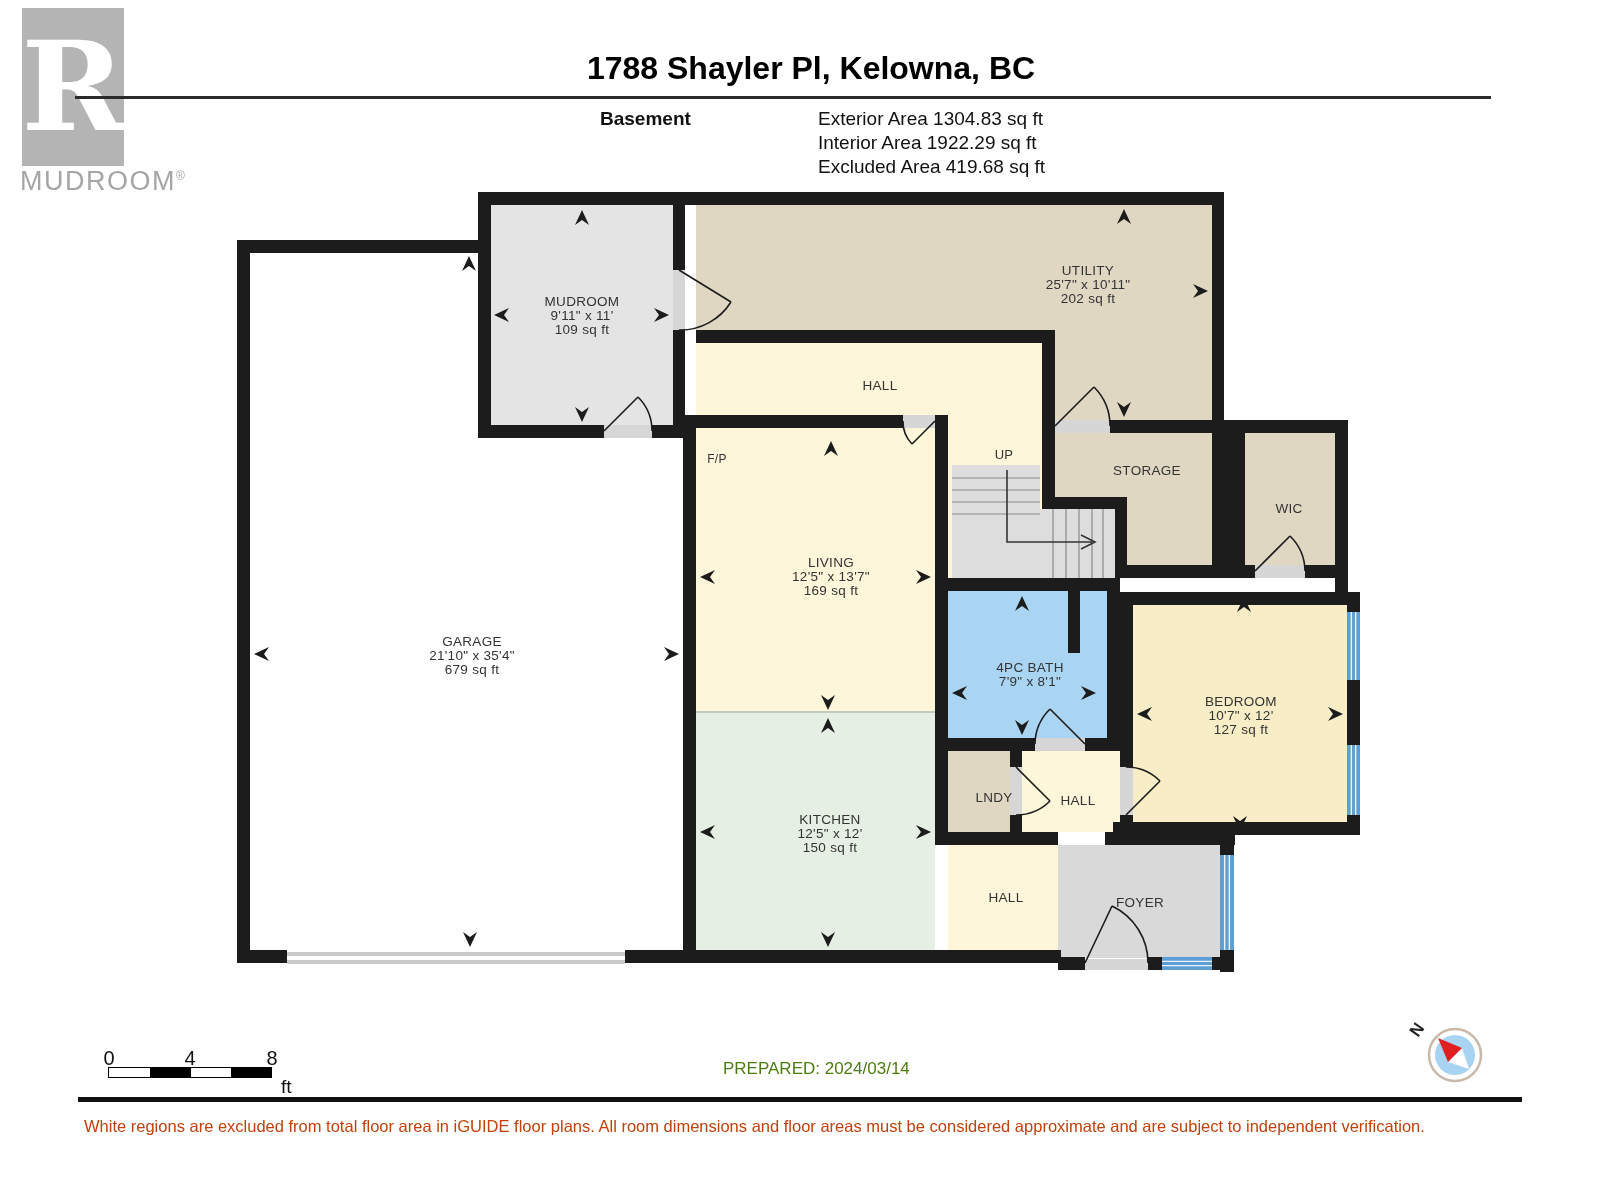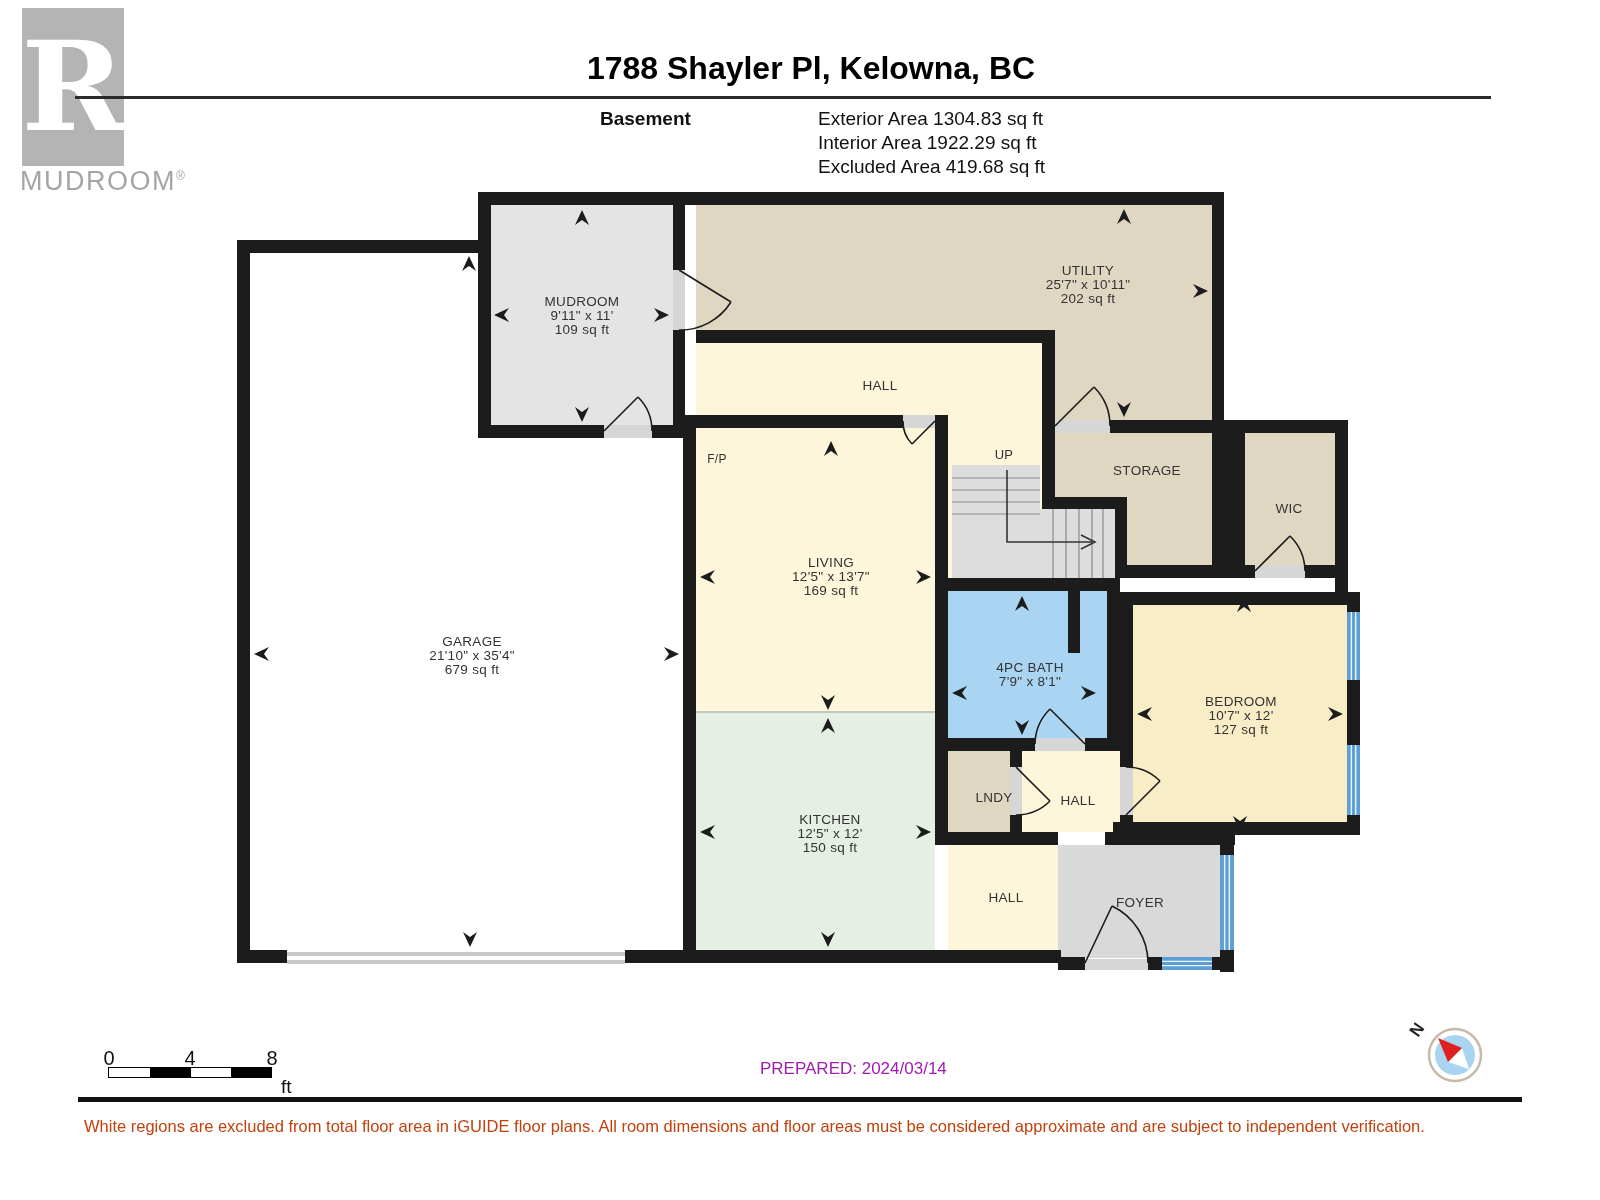--- a/index.html
+++ b/index.html
@@ -18,21 +18,21 @@
   .area-line{left:818px;font-size:19px;color:#111;}
   
   .plan-svg{position:absolute;left:0;top:0;}
   .plan-svg text{font-family:"Liberation Sans",sans-serif;fill:#333;letter-spacing:.3px;}
   
   .scale-num{top:1047px;width:24px;text-align:center;font-size:20px;color:#111;}
   .scale-bar{left:108px;top:1067px;width:164px;height:11px;border:1px solid #000;
              box-sizing:border-box;display:flex;}
   .scale-bar span{height:100%;}
   .scale-ft{left:281px;top:1076px;font-size:19px;color:#111;}
-  .prepared{left:760px;top:1059px;font-size:17px;color:#a21caf;}
+  .prepared{left:723px;top:1059px;font-size:17px;color:#4d7c0f;}
   .footer-rule{left:78px;top:1097px;width:1444px;height:5px;background:#111;}
   .disclaimer{left:84px;top:1117px;width:1440px;font-size:16.5px;color:#c2410c;}
 </style>
 </head>
 <body>
 
 <div class="page">
 
   <div class="abs logo-box">
     <span class="logo-r">R</span>

